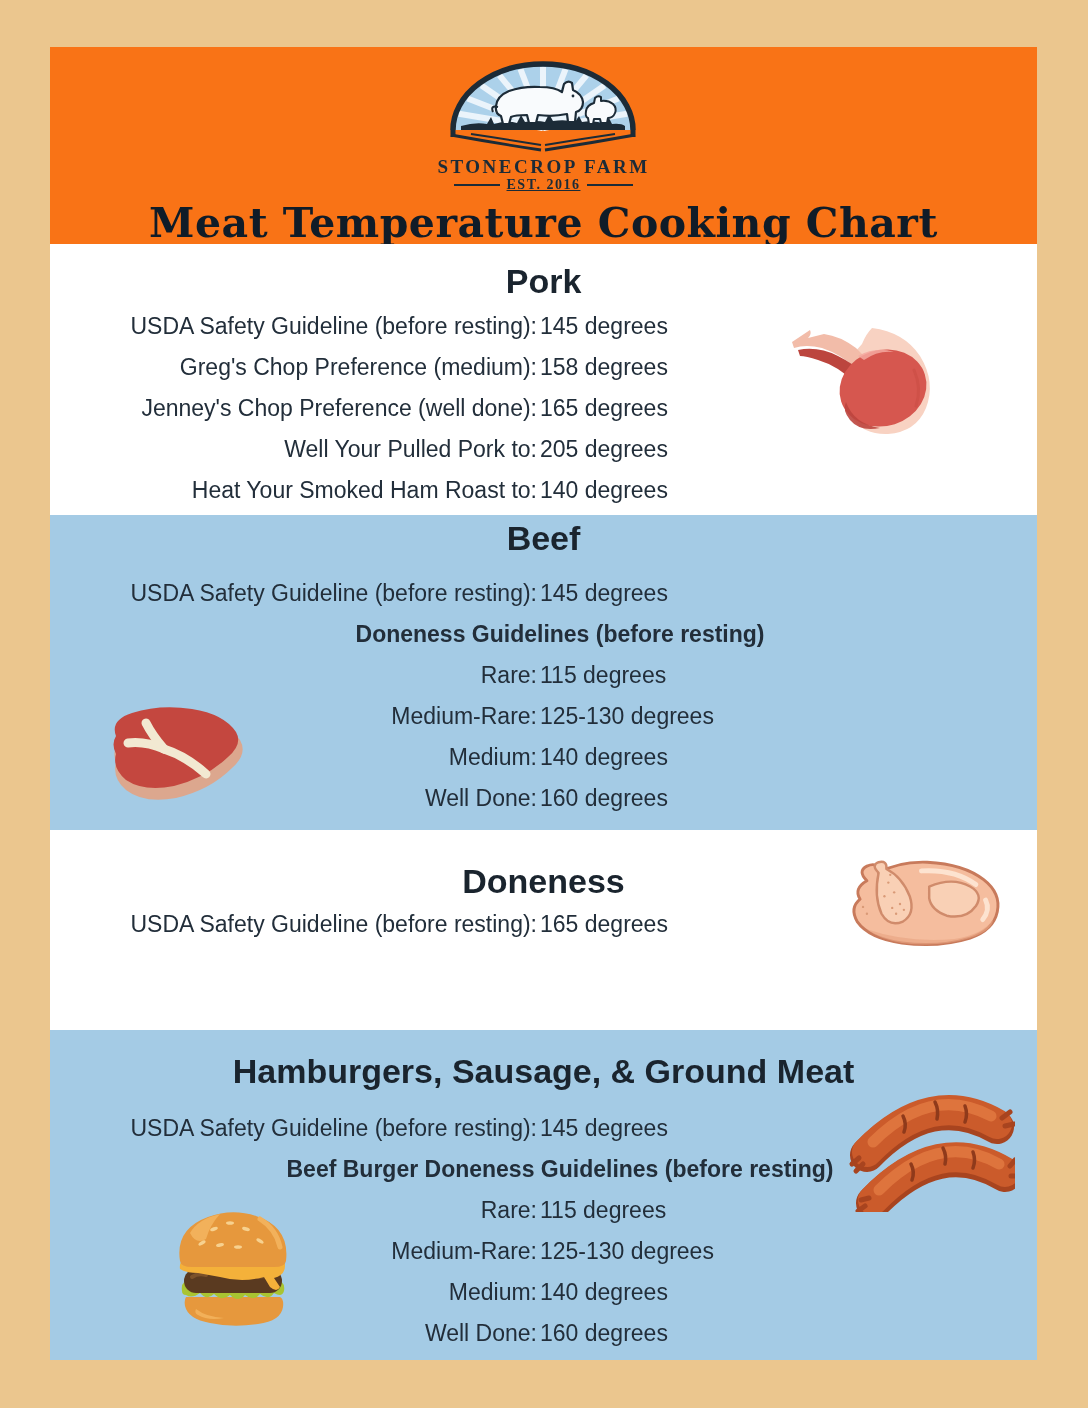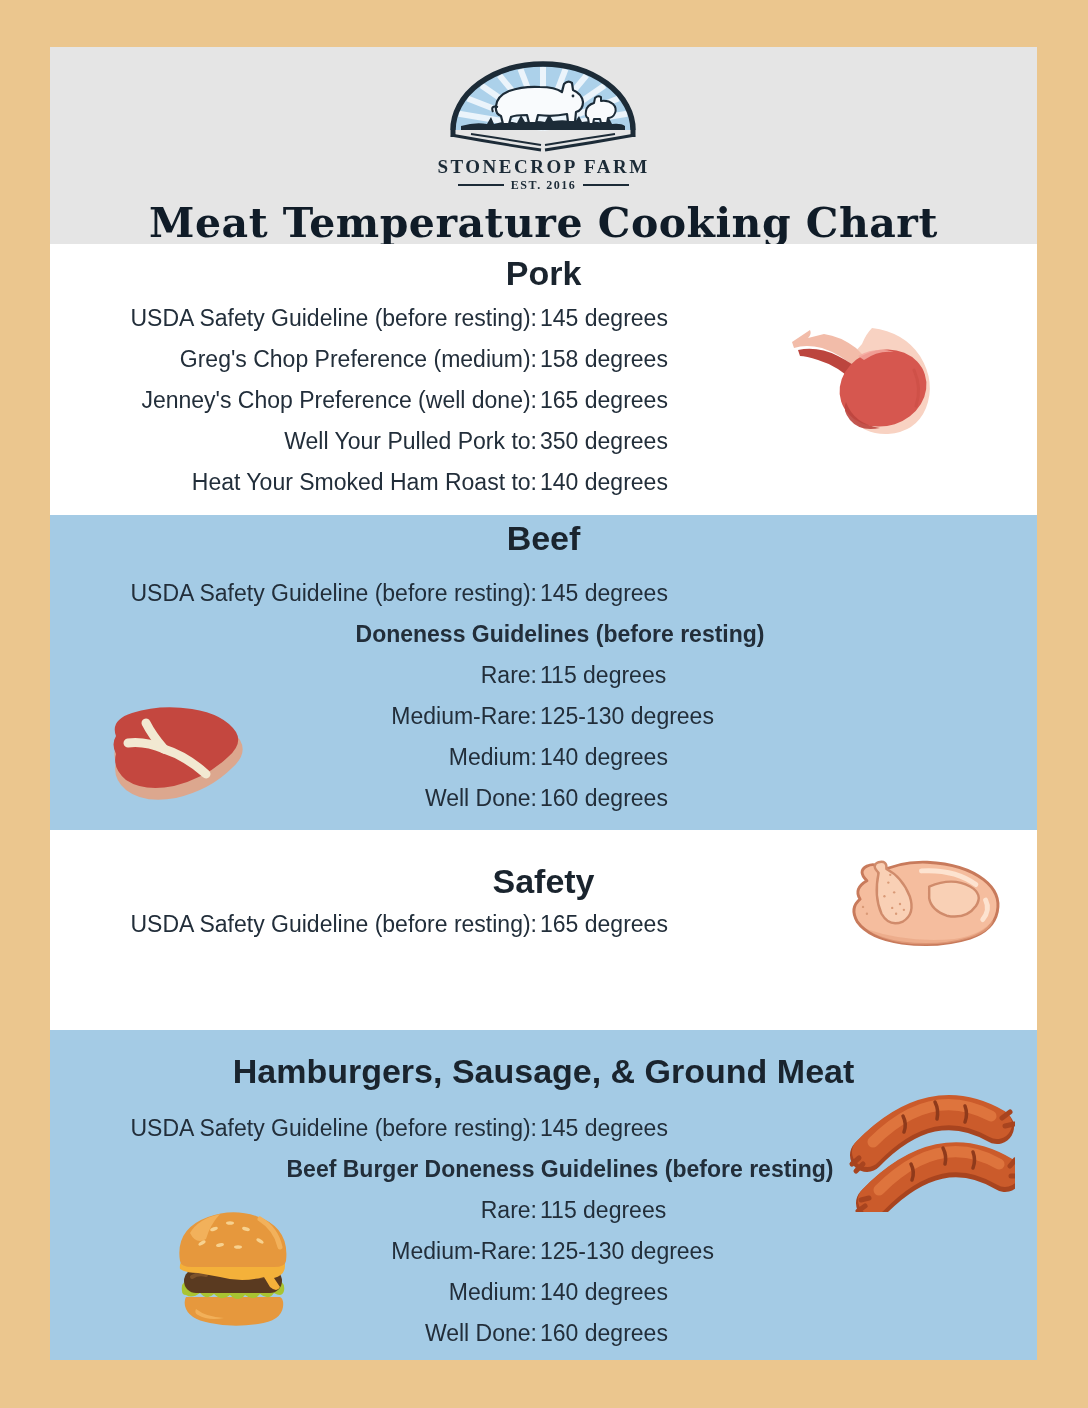--- a/index.html
+++ b/index.html
@@ -1,38 +1,38 @@
 <!DOCTYPE html>
 <html><head>
 <meta charset="utf-8">
 <style>
   * { margin:0; padding:0; box-sizing:border-box; }
   html,body { width:1088px; }
   body { font-family:"Liberation Sans", sans-serif; background:#EBC68E; }
   .page { position:relative; width:1088px; height:1408px; background:#EBC68E; overflow:hidden; }
-  .sheet { position:absolute; left:50px; top:47px; width:987px; height:1236px; background:#e5e5e5; }
+  .sheet { position:absolute; left:50px; top:47px; width:987px; height:1236px; background:#f97316; }
   .section { position:relative; width:100%; overflow:visible; }
   .sec-white { background:#FFFFFF; }
   .sec-blue  { background:#A4CBE5; }
 
   
   .header { height:197px; text-align:center; padding-top:13px; }
   .logo-wrap { display:inline-block; }
   .farm-name { font-family:"Liberation Serif", serif; font-weight:bold; font-size:19px;
                letter-spacing:2.5px; color:#1C2B37; line-height:18px; margin-top:2px; }
   .est-row { display:flex; align-items:center; justify-content:center; gap:7px; margin-top:3px; height:12px; }
   .est-line { width:46px; height:2px; background:#1C2B37; }
-  .est-text { font-family:"Liberation Serif", serif; font-weight:bold; font-size:12px;
-              letter-spacing:1.5px; color:#1C2B37; }
+  .est-text { font-family:"Liberation Serif", serif; font-weight:bold; font-size:14px;
+              letter-spacing:1.5px; color:#1C2B37;text-decoration:underline; }
   .page-title { font-family:"DejaVu Serif", serif; font-weight:bold; font-size:41px;
                 color:#101C28; margin-top:8px; letter-spacing:0.5px; }
 
   
   .sec-heading { font-size:34px; font-weight:600; color:#1A242E; text-align:center; line-height:46px; }
-  .sec-pork    { height:271px; } .sec-pork .sec-heading { padding-top:6px; }
+  .sec-pork    { height:271px; } .sec-pork .sec-heading { padding-top:14px; }
   .sec-beef    { height:315px; } .sec-beef .sec-heading { padding-top:0; }
   .sec-poultry { height:200px; } .sec-poultry .sec-heading { padding-top:28px; }
   .sec-ground  { height:330px; } .sec-ground .sec-heading { padding-top:18px; }
 
   .rows { position:relative; z-index:2; }
   .data-row { display:grid; grid-template-columns:487px 1fr; column-gap:3px;
               height:41px; align-items:center; font-size:23px; color:#222E3A; }
   .data-row .lbl { text-align:right; white-space:nowrap; }
   .data-row .val { text-align:left;  white-space:nowrap; }
   .subtitle { height:41px; line-height:41px; text-align:center; padding-left:33px;
@@ -117,21 +117,21 @@
         <div class="data-row">
           <span class="lbl">Greg's Chop Preference (medium):</span>
           <span class="val">158 degrees</span>
         </div>
         <div class="data-row">
           <span class="lbl">Jenney's Chop Preference (well done):</span>
           <span class="val">165 degrees</span>
         </div>
         <div class="data-row">
           <span class="lbl">Well Your Pulled Pork to:</span>
-          <span class="val">350 degrees</span>
+          <span class="val">205 degrees</span>
         </div>
         <div class="data-row">
           <span class="lbl">Heat Your Smoked Ham Roast to:</span>
           <span class="val">140 degrees</span>
         </div>
       </div>
       <svg class="illus il-porkchop" viewBox="0 0 160 130">
         <path d="M 84 12 Q 116 16 132 40 Q 148 66 138 92 Q 128 116 100 118 Q 76 119 64 102
                  Q 58 92 62 80 Q 52 72 56 58 Q 62 40 74 28 Q 78 18 84 12 Z" fill="#F8D2C2"></path>
         <path d="M 4 26 L 22 14 Q 24 18 20 22 L 36 18 Q 52 20 68 32 L 78 42 L 68 52
@@ -176,21 +176,21 @@
                  Q 118 82 86 90 Q 56 96 38 84 Q 24 72 28 58 Q 23 48 28 40 Z" fill="#C4473F"></path>
         <g fill="none" stroke="#F2E9D2" stroke-width="9" stroke-linecap="round">
           <path d="M 118 78 Q 98 60 76 53"></path>
           <path d="M 76 53 Q 58 45 40 47"></path>
           <path d="M 76 53 Q 64 39 58 27"></path>
         </g>
       </svg>
     </div>
 
     <div class="section sec-white sec-poultry">
-      <div class="sec-heading">Safety</div>
+      <div class="sec-heading">Doneness</div>
       <div class="rows">
         <div class="data-row">
           <span class="lbl">USDA Safety Guideline (before resting):</span>
           <span class="val">165 degrees</span>
         </div>
       </div>
       <svg class="illus il-chicken" viewBox="0 0 185 106">
         <path d="M 40 28 Q 30 18 40 13 Q 52 8 52 20 Q 72 8 102 9 Q 140 11 160 27 Q 178 41 174 60
                  Q 170 79 146 87 Q 114 97 76 92 Q 42 87 30 70 Q 22 56 33 47 Q 26 36 40 28 Z" fill="#F5BD9E" stroke="#C87A5B" stroke-width="3" stroke-linejoin="round"></path>
         <path d="M 40 78 Q 80 92 130 88 Q 158 84 170 68 Q 168 80 146 87 Q 114 97 76 92 Q 52 88 40 78 Z" fill="#E8A482" opacity="0.65"></path>

